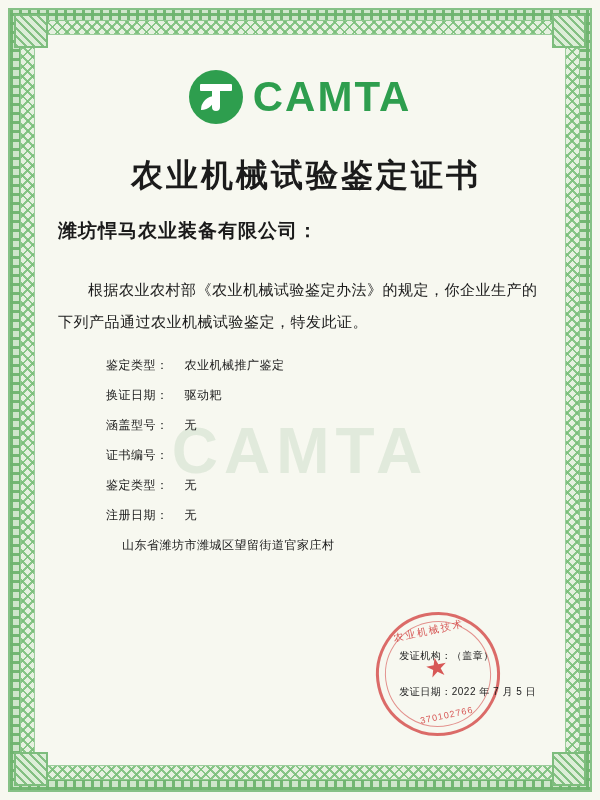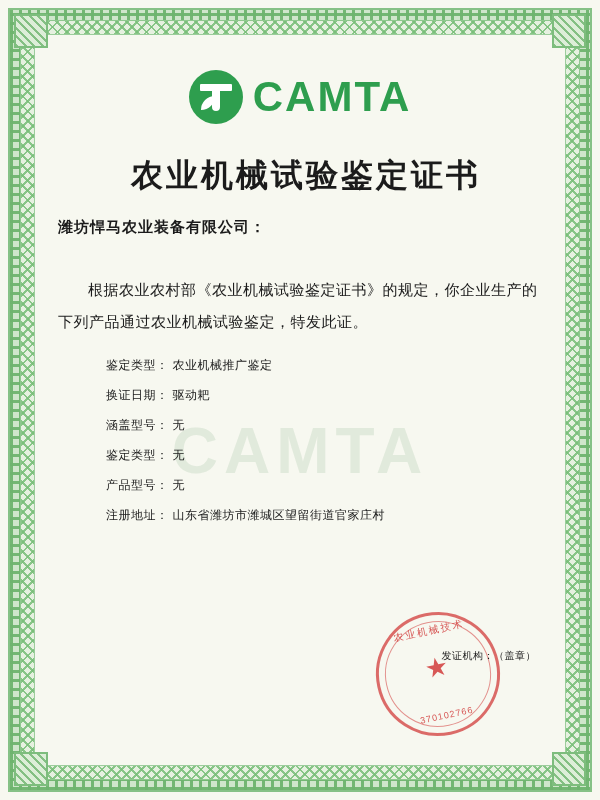--- a/index.html
+++ b/index.html
@@ -183,21 +183,21 @@
     font-size: 32px;
     font-weight: bold;
     color: #1b1b1b;
     letter-spacing: 3px;
   }
 
   .company {
     position: absolute;
     top: 172px;
     left: 12px;
-    font-size: 15px;
+    font-size: 19px;
     font-weight: bold;
     color: #1b1b1b;
     letter-spacing: 1px;
   }
 
   .statement {
     position: absolute;
     top: 228px;
     left: 12px;
     right: 12px;
@@ -219,21 +219,21 @@
     align-items: flex-start;
     font-size: 12px;
     line-height: 30px;
     color: #1b1b1b;
     letter-spacing: 0.5px;
   }
   .field-label {
     white-space: nowrap;
   }
   .field-value {
-    margin-left: 4px;
+    margin-left: 16px;
     white-space: nowrap;
   }
 
   .issuer-block {
     position: absolute;
     right: 18px;
     top: 592px;
     text-align: left;
     font-size: 10px;
     color: #1b1b1b;
@@ -315,58 +315,59 @@
         <div class="t-stem"></div>
         <div class="leaf"></div>
       </div>
       <div class="logo-text">CAMTA</div>
     </div>
 
     <div class="cert-title">农业机械试验鉴定证书</div>
 
     <div class="company">潍坊悍马农业装备有限公司：</div>
 
-    <div class="statement">根据农业农村部《农业机械试验鉴定证书》的规定，你企业生产的下列产品通过农业机械试验鉴定，特发此证。</div>
+    <div class="statement">根据农业农村部《农业机械试验鉴定办法》的规定，你企业生产的下列产品通过农业机械试验鉴定，特发此证。</div>
 
     <div class="fields">
       <div class="field-row">
         <span class="field-label">鉴定类型：</span>
         <span class="field-value">农业机械推广鉴定</span>
       </div>
       <div class="field-row">
         <span class="field-label">换证日期：</span>
         <span class="field-value">驱动耙</span>
       </div>
       <div class="field-row">
       </div>
       <div class="field-row">
         <span class="field-label">涵盖型号：</span>
         <span class="field-value">无</span>
       </div>
       <div class="field-row">
+        <span class="field-label">证书编号：</span>
       </div>
       <div class="field-row">
         <span class="field-label">鉴定类型：</span>
         <span class="field-value">无</span>
       </div>
       <div class="field-row">
-        <span class="field-label">产品型号：</span>
+        <span class="field-label">注册日期：</span>
         <span class="field-value">无</span>
       </div>
       <div class="field-row">
-        <span class="field-label">注册地址：</span>
         <span class="field-value">山东省潍坊市潍城区望留街道官家庄村</span>
       </div>
     </div>
 
     <div class="seal">
       <div class="seal-inner"></div>
       <div class="seal-top">农业机械技术</div>
       <div class="seal-star">★</div>
       <div class="seal-bottom">370102766</div>
     </div>
 
     <div class="issuer-block">
       <div class="issuer-line">发证机构：（盖章）</div>
+      <div class="issuer-line">发证日期：2022 年 7 月 5 日</div>
     </div>
 
   </div>
 </div>
 
 </body></html>

